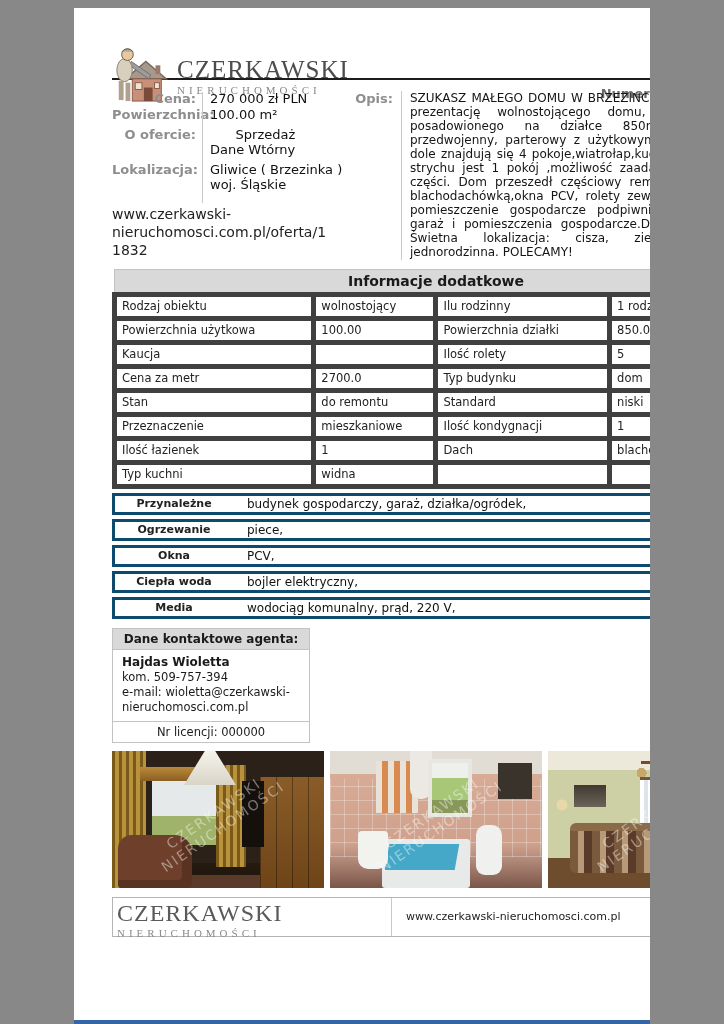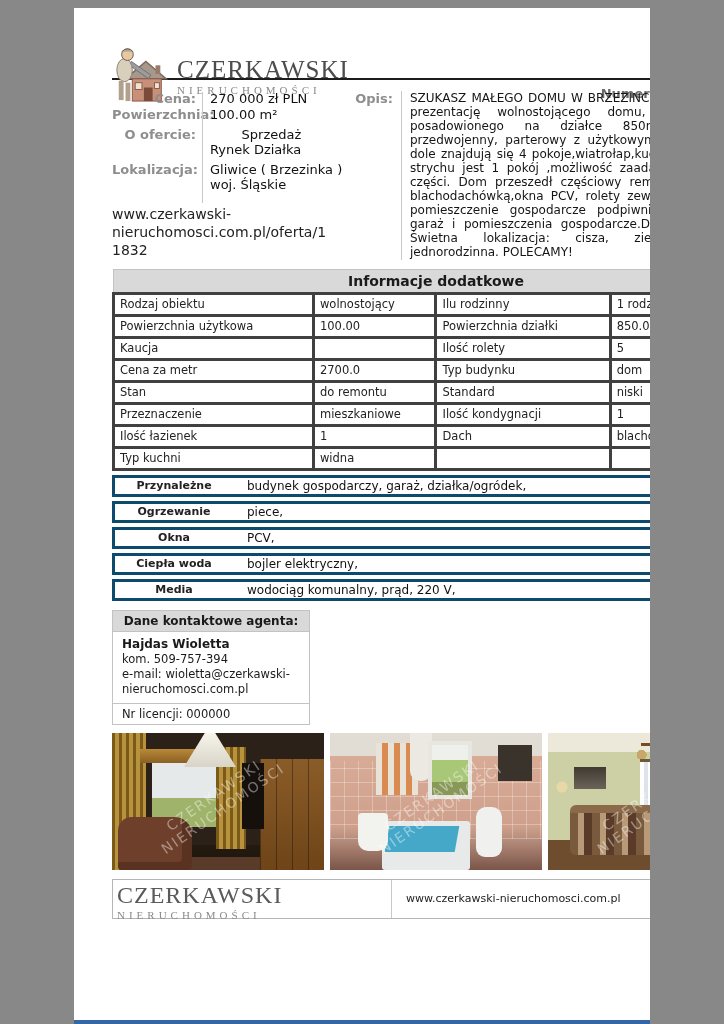--- a/index.html
+++ b/index.html
@@ -34,34 +34,34 @@
   .summary-url { margin-top:13px; font-size:14px; color:#222; width:218px; line-height:1.3; overflow-wrap:anywhere; }
 
   .opis { flex:1; display:flex; margin-left:2px; }
   .opis-label { width:42px; flex:none; text-align:right; font-weight:bold; color:#8e8e8e; font-size:13px; }
   .opis-text { margin-left:8px; padding-left:8px; border-left:1px solid #c9c9c9; flex:1;
                font-size:12px; line-height:1.17; text-align:justify; color:#151515; }
 
   
   .info-table { width:100%; border-collapse:collapse; margin-top:9px; font-size:11.5px; table-layout:fixed; }
   .info-table th { border:1px solid #c3c3c3; background:#d9d9d9; font-size:14px; font-weight:bold; padding:3px 0; }
-  .info-table td { border:3px solid #404040; padding:2.5px 5px; height:18px; color:#222; }
+  .info-table td { border:5px solid #404040; padding:2.5px 5px; height:18px; color:#222; }
   .c1{width:31%;} .c2{width:19%;} .c3{width:27%;} .c4{width:23%;}
 
   
   .feature { display:flex; align-items:center; border:3px solid #0c4a6e; height:22px; margin-top:4px; }
   .feature-label { width:118px; flex:none; text-align:center; font-weight:bold; font-size:11px; color:#222; }
   .feature-value { font-size:12px; padding-left:14px; color:#111; }
 
   
   .agent { width:198px; margin-top:9px; font-size:11.5px; }
   .agent-title { border:1px solid #c3c3c3; background:#d9d9d9; text-align:center; font-weight:bold; font-size:12px; padding:3px 0; }
   .agent-body { border:1px solid #c3c3c3; border-top:none; padding:5px 9px 6px 9px; line-height:1.3; overflow-wrap:break-word; }
   .agent-name { font-weight:bold; font-size:12px; }
-  .agent-license { border:1px solid #c3c3c3; border-top:none; padding:3px 9px; }
+  .agent-license { border:1px solid #c3c3c3; border-top:none; padding:3px 9px;text-align:center; }
 
   
   .photos { display:flex; gap:6px; margin-top:8px; }
   .photo { width:212px; height:137px; position:relative; overflow:hidden; flex:none; }
   .wm { position:absolute; inset:0; display:flex; flex-direction:column; align-items:center; justify-content:center;
         transform:rotate(-35deg); color:rgba(255,255,255,.42); font-size:14px; letter-spacing:2px; pointer-events:none; z-index:5; }
   .shape { position:absolute; }
 
   .photo1 { background:
       linear-gradient(#15100c,#15100c) 130px 30px / 22px 66px no-repeat,
@@ -167,21 +167,21 @@
           <div class="val bold">270 000 zł PLN</div>
         </div>
         <div class="srow">
           <div class="lbl">Powierzchnia:</div>
           <div class="val">100.00 m²</div>
         </div>
         <div class="srow gap">
           <div class="lbl">O ofercie:</div>
           <div class="val">
             <div class="bold">Sprzedaż</div>
-            <div>Rynek Działka</div>
+            <div>Dane Wtórny</div>
           </div>
         </div>
         <div class="srow gap">
           <div class="lbl">Lokalizacja:</div>
           <div class="val">
             <div>Gliwice ( Brzezinka )</div>
             <div>woj. Śląskie</div>
           </div>
         </div>
         <div class="summary-url">www.czerkawski-nieruchomosci.com.pl/oferta/11832</div>

